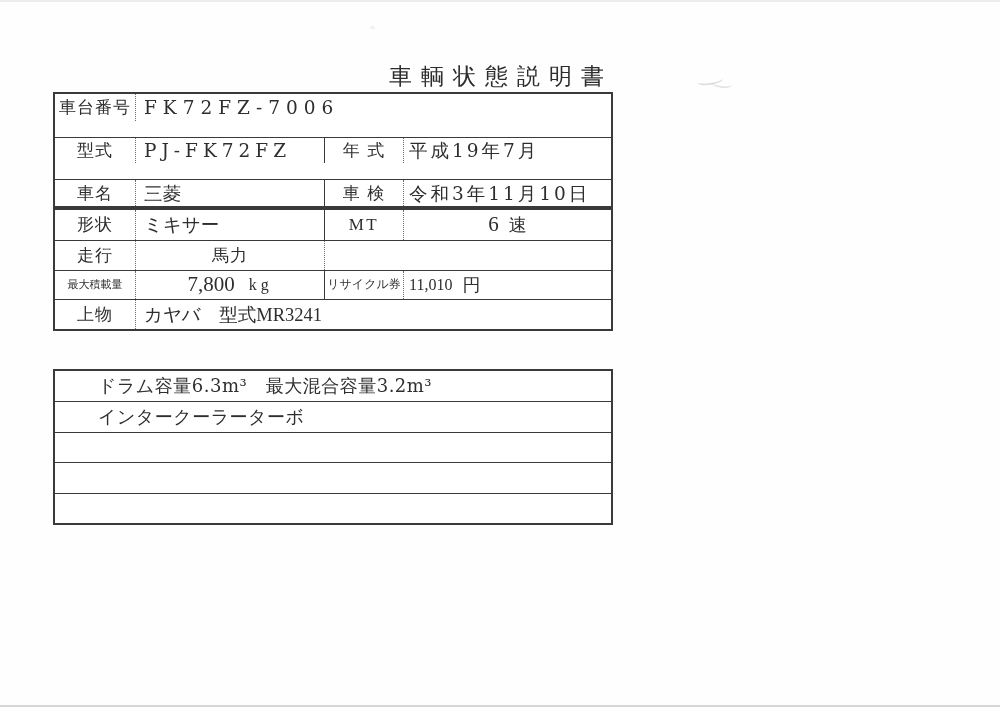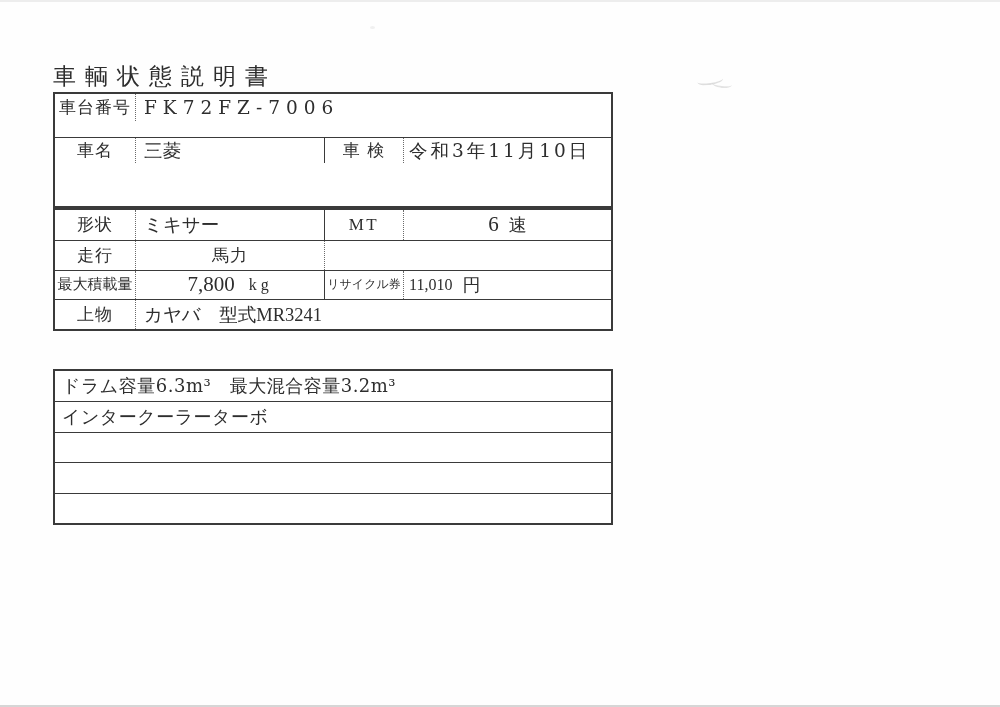--- a/index.html
+++ b/index.html
@@ -13,43 +13,43 @@
   .scan-edge-top{position:absolute;top:0;left:0;width:1000px;height:2px;background:#ededed;}
   .scan-edge-bottom{position:absolute;top:705px;left:0;width:1000px;height:2px;background:#d6d6d6;}
   .smudge{position:absolute;opacity:.45;pointer-events:none;}
   .smudge.s1{left:697px;top:76px;width:26px;height:7px;border-bottom:2px solid #b9b9b9;border-radius:50%;transform:rotate(-8deg);}
   .smudge.s2{left:712px;top:80px;width:20px;height:6px;border-bottom:2px solid #c4c4c4;border-radius:50%;transform:rotate(6deg);}
   .smudge.s3{left:370px;top:26px;width:5px;height:3px;background:#e0e0e0;border-radius:50%;}
   .smudge.s4{left:76px;top:96px;width:6px;height:4px;background:#e6e6e6;border-radius:50%;}
 
   .doc-title{
     position:absolute;left:53px;top:61px;width:560px;
-    text-align:left;font-size:23px;letter-spacing:9px;
+    text-align:right;font-size:23px;letter-spacing:9px;
     color:#2d2d2d;white-space:nowrap;
   }
 
   .tbl{
     position:absolute;left:53px;width:560px;
     border:2px solid #3a3a3a;
     box-sizing:border-box;
     display:grid;
     background:#fff;
   }
   .t1{top:92px;height:116px;grid-template-rows:repeat(3,1fr);gap:16px;}
   .t2{top:208px;height:123px;grid-template-rows:repeat(4,1fr);font-family:Liberation Serif, serif;}
   .t3{top:369px;height:156px;grid-template-rows:repeat(5,1fr);}
 
   .row{display:grid;grid-template-columns:81px 189px 79px 1fr;align-items:center;}
   .row + .row{border-top:1.5px solid #3a3a3a;}
   .row.span2{grid-template-columns:81px 1fr;}
-  .row.free{grid-template-columns:1fr;}
+  .row.free{grid-template-columns:1fr;padding-left:36px;}
 
   .cell{height:100%;display:flex;align-items:center;box-sizing:border-box;overflow:hidden;}
   .lbl{justify-content:center;font-size:17px;border-right:1px dotted #6a6a6a;letter-spacing:1px;}
-  .lbl.small{font-size:15px;letter-spacing:0;}
+  .lbl.small{font-size:11px;letter-spacing:0;}
   .lbl.tiny{font-size:12px;letter-spacing:0;}
   .val{justify-content:flex-start;padding-left:8px;font-size:18.5px;}
   .mid{border-right:1.5px solid #3a3a3a;}
   .numcell{justify-content:center;padding-left:0;}
   .num{font-size:21px;}
   .unit{font-size:16px;margin-left:14px;letter-spacing:4px;}
   .unit.jp{letter-spacing:0;margin-left:10px;font-size:18px;}
   .padl{padding-left:5px;}
   .padl22{padding-left:22px;justify-content:flex-start;}
 
@@ -69,20 +69,26 @@
 <div class="smudge s2"></div>
 <div class="smudge s3"></div>
 <div class="smudge s4"></div>
 
 <div class="doc-title">車輌状態説明書</div>
 
 <div class="tbl t1">
   <div class="row span2">
     <div class="cell lbl">車台番号</div>
     <div class="cell val ls6">FK72FZ-7006</div>
+  </div>
+  <div class="row">
+    <div class="cell lbl">型式</div>
+    <div class="cell val mid ls5">PJ-FK72FZ</div>
+    <div class="cell lbl">年 式</div>
+    <div class="cell val ls3 padl">平成19年7月</div>
   </div>
   <div class="row">
     <div class="cell lbl">車名</div>
     <div class="cell val mid">三菱</div>
     <div class="cell lbl">車 検</div>
     <div class="cell val ls3 padl">令和3年11月10日</div>
   </div>
 </div>
 
 <div class="tbl t2">

